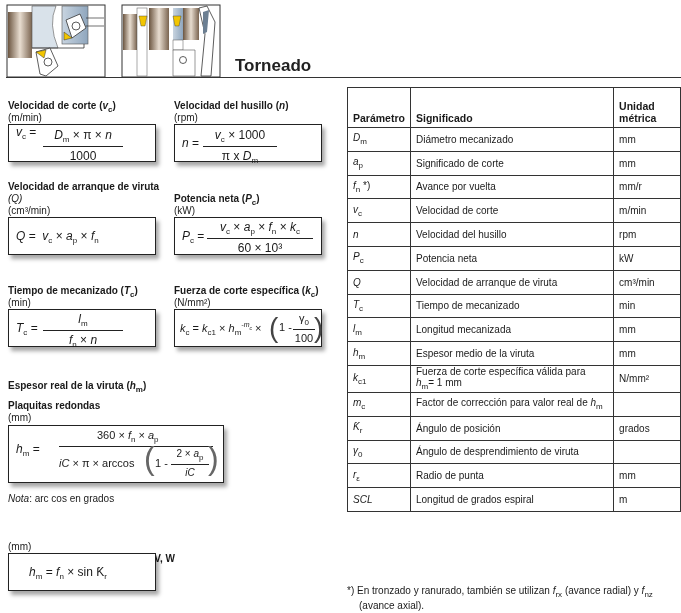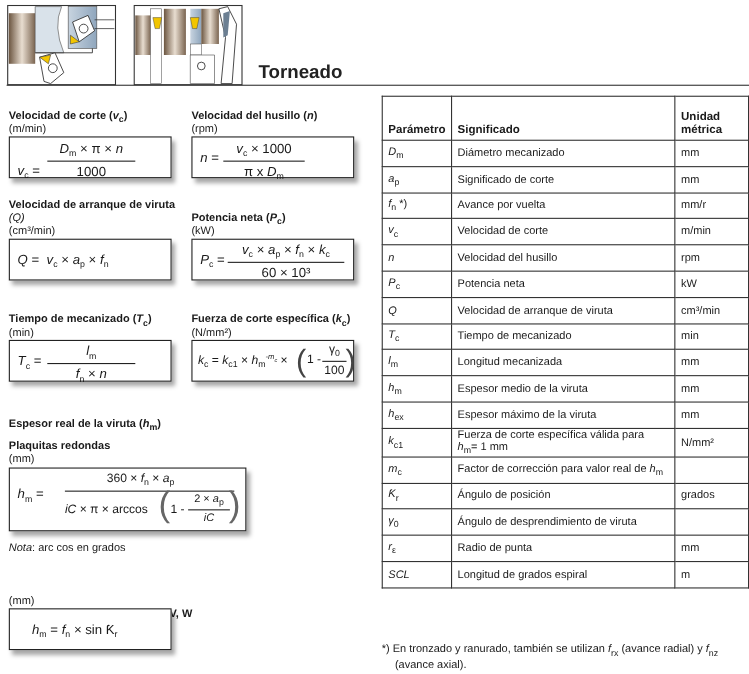--- a/index.html
+++ b/index.html
@@ -73,21 +73,21 @@
   <polygon points="78,4 86,2 94,18 90,72 80,72 84,30" fill="#fff" stroke="#333" stroke-width="0.8"></polygon>
   <polygon points="82,8 88,6 86,28 82,30" fill="#6c7f92"></polygon>
 </svg>
 
 <div class="abs" style="left:235px;top:56px;font-size:17px;font-weight:bold;color:#222">Torneado</div>
 <div class="abs" style="left:6px;top:77px;width:675px;height:1px;background:#333"></div>
 
 <div class="abs lbl" style="left:8px;top:100px"><b><span>Velocidad de corte (</span><span class="i">v</span><sub>c</sub><span>)</span></b></div>
 <div class="abs lbl" style="left:8px;top:112px">(m/min)</div>
 <div class="box" style="left:8px;top:124px;width:146px;height:36px">
-  <div class="f" style="left:7px;top:23px"><span class="i">v</span><sub>c</sub> =</div>
+  <div class="f" style="left:7px;top:0"><span class="i">v</span><sub>c</sub> =</div>
   <div class="frac" style="left:34px;top:3px;width:80px">
     <span class="num"><span class="i">D</span><sub>m</sub> × π × <span class="i">n</span></span>
     <span class="den">1000</span>
   </div>
 </div>
 
 <div class="abs lbl" style="left:174px;top:100px"><b><span>Velocidad del husillo (</span><span class="i">n</span><span>)</span></b></div>
 <div class="abs lbl" style="left:174px;top:112px">(rpm)</div>
 <div class="box" style="left:174px;top:124px;width:146px;height:36px">
   <div class="f" style="left:7px;top:11px"><span class="i">n</span> =</div>
@@ -214,25 +214,20 @@
         <td class="c1"><span>l</span><sub style="font-style: normal;">m</sub></td>
         <td class="c2">Longitud mecanizada</td>
         <td class="c3">mm</td>
       </tr>
       <tr>
         <td class="c1"><span>h</span><sub style="font-style: normal;">m</sub></td>
         <td class="c2">Espesor medio de la viruta</td>
         <td class="c3">mm</td>
       </tr>
       <tr>
-        <td class="c1"><span>h</span><sub style="font-style: normal;">ex</sub></td>
-        <td class="c2">Espesor máximo de la viruta</td>
-        <td class="c3">mm</td>
-      </tr>
-      <tr>
         <td class="c1"><span>k</span><sub style="font-style: normal;">c1</sub></td>
         <td class="c2 tight"><span>Fuerza de corte específica válida para</span><br><span class="i">h</span><sub>m</sub><span>= 1 mm</span></td>
         <td class="c3">N/mm²</td>
       </tr>
       <tr>
         <td class="c1"><span>m</span><sub style="font-style: normal;">c</sub></td>
         <td class="c2">Factor de corrección para valor real de <span class="i">h</span><sub>m</sub></td>
         <td class="c3"></td>
       </tr>
       <tr>

